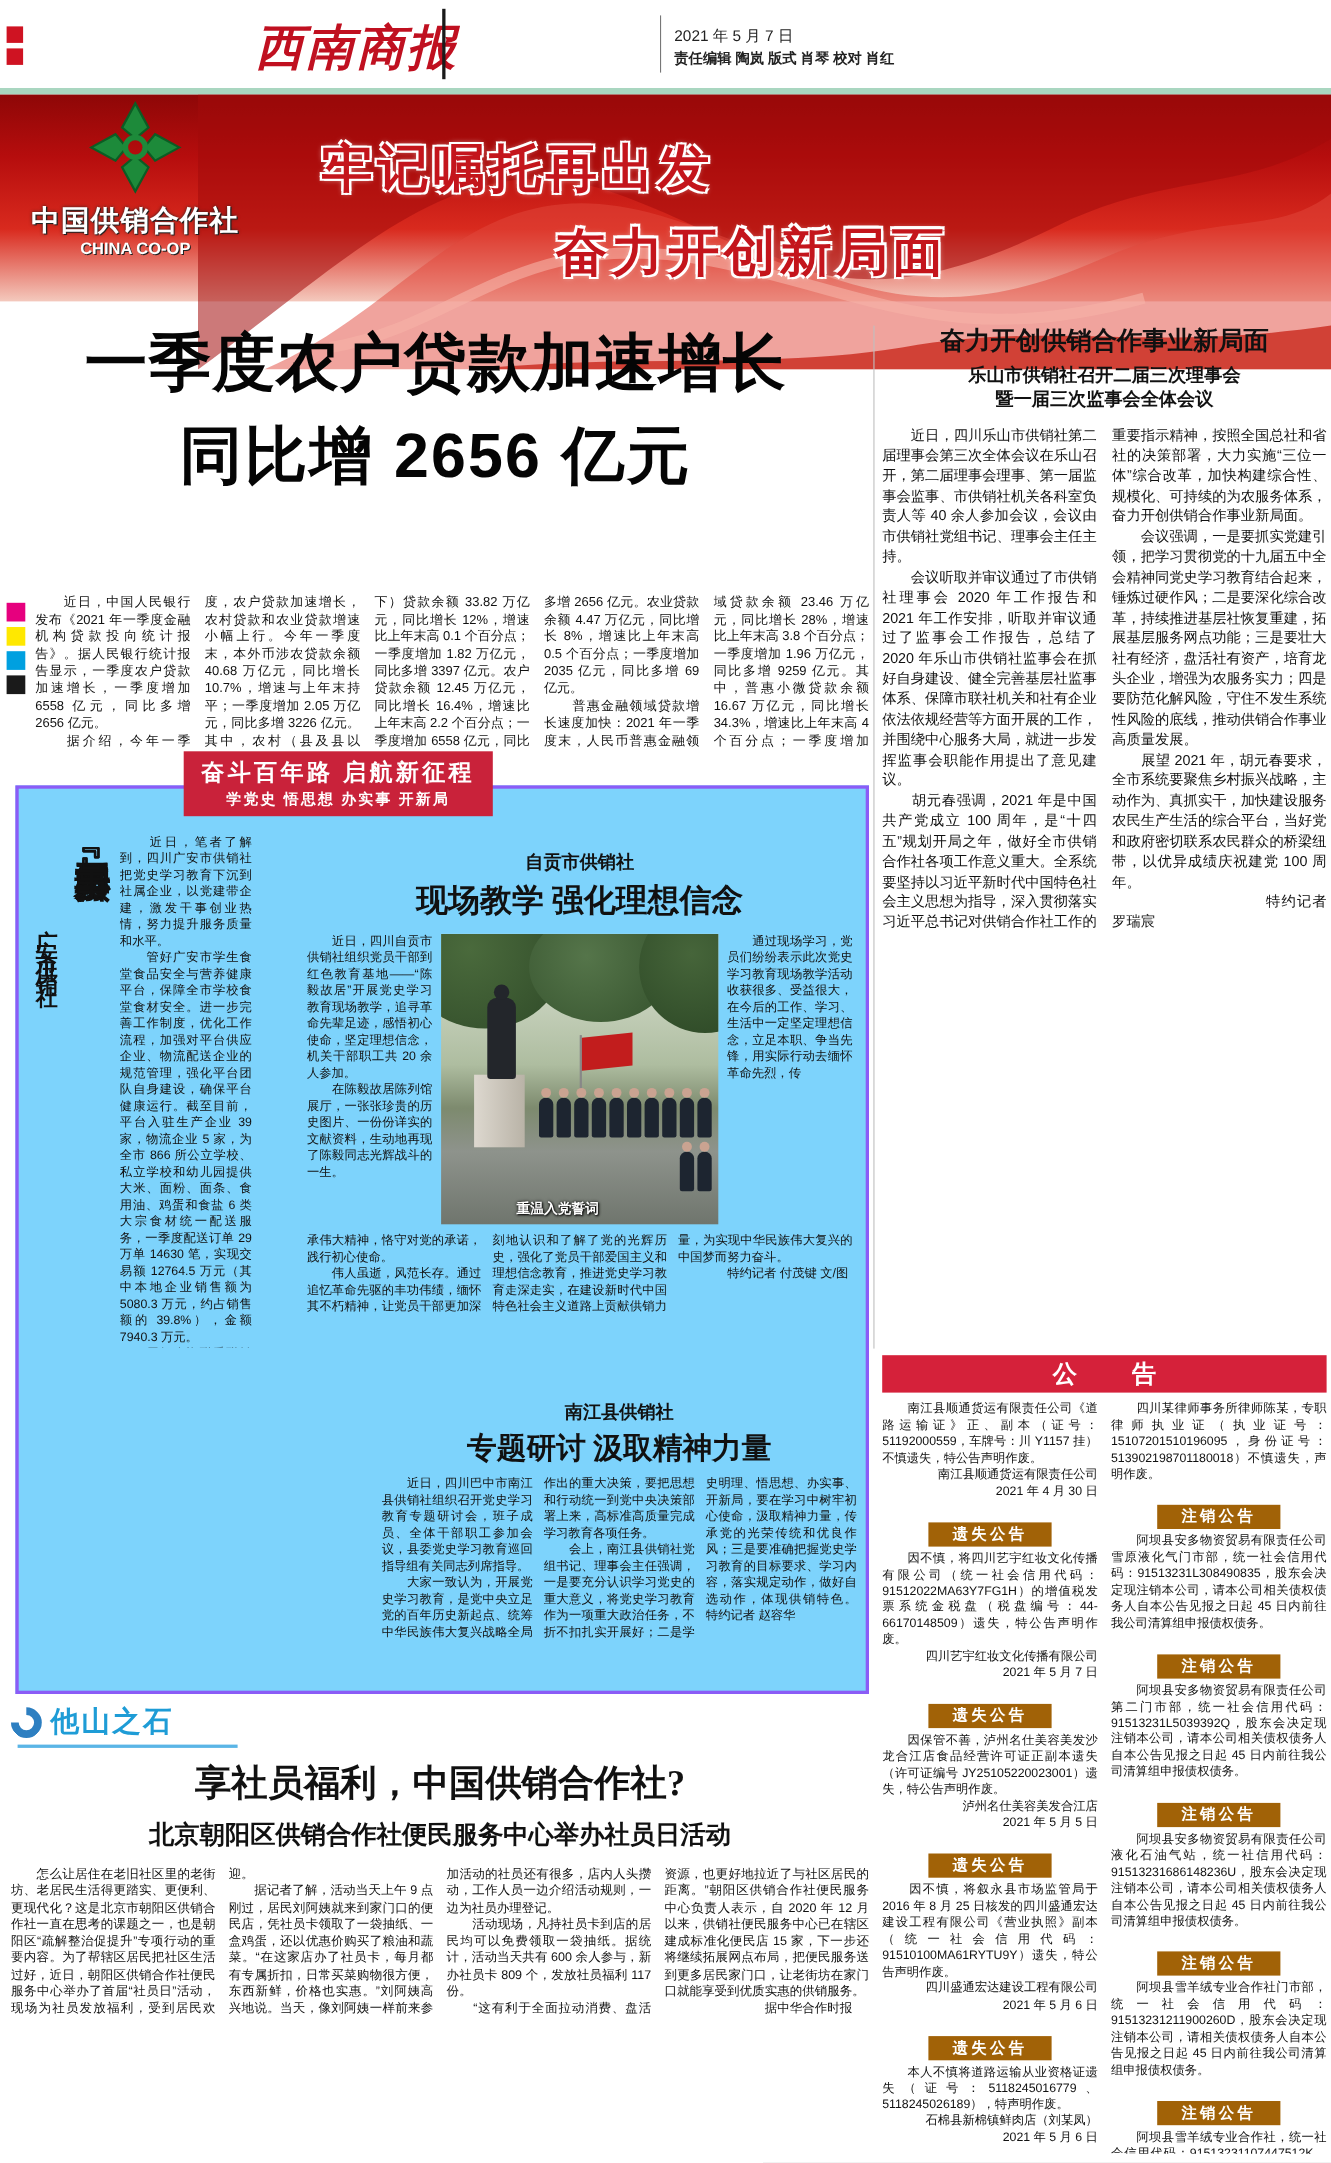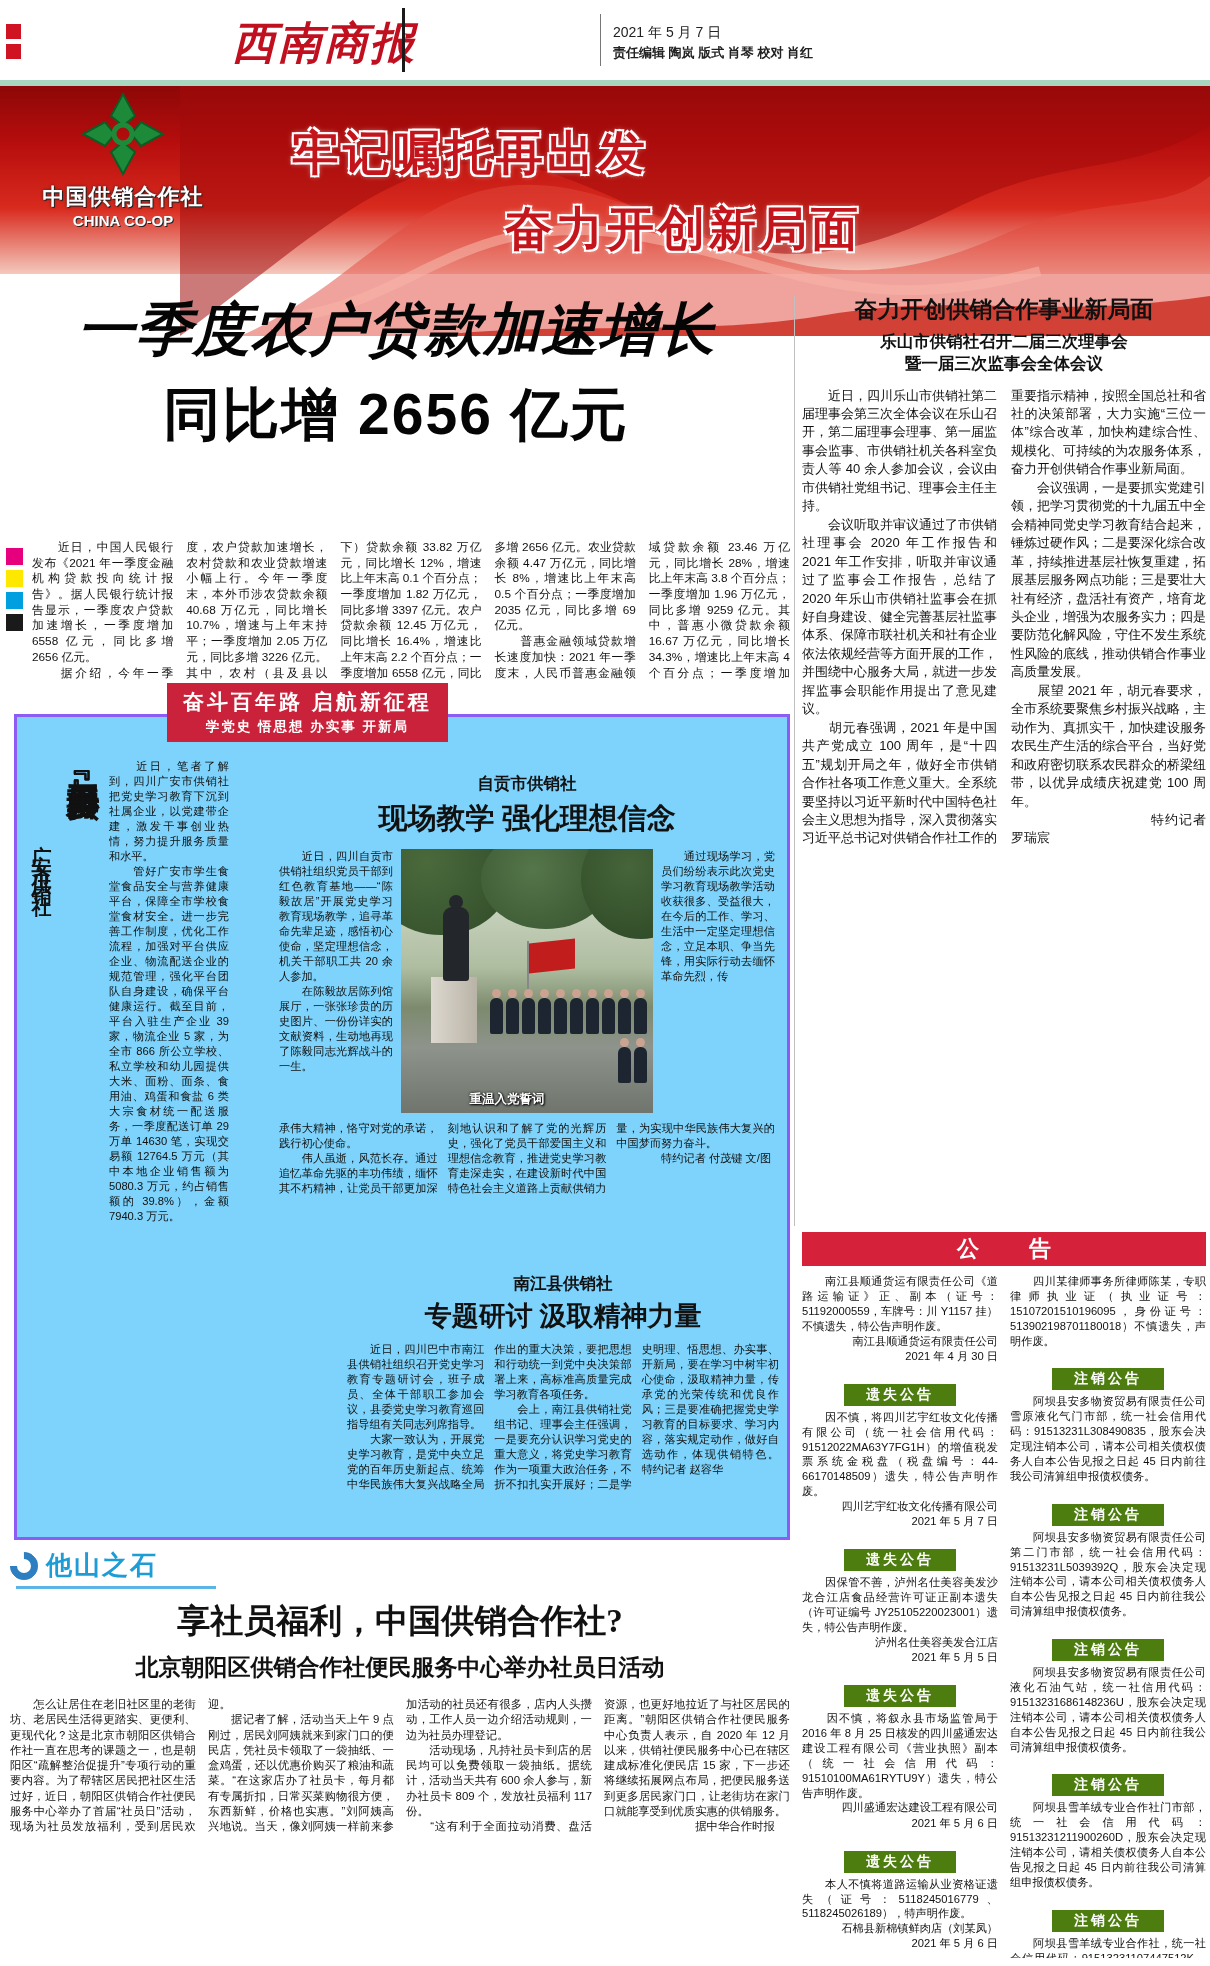--- a/index.html
+++ b/index.html
@@ -16,30 +16,30 @@
               font-size:50px;color:#0d0d0d;letter-spacing:1px;}
   .mast-div2{position:absolute;left:600px;top:14px;width:1px;height:52px;background:#777;}
   .mast-info{position:absolute;left:613px;top:22px;line-height:1.5;}
   .mast-date{font-size:14px;color:#222;}
   .mast-editors{font-size:13px;font-weight:bold;color:#222;}
   
   .banner{position:absolute;left:0;top:86px;width:1210px;height:188px;overflow:visible;
           background:linear-gradient(180deg,#8e0707 0%,#b60d0d 30%,#d92a1e 65%,#f4c9bd 100%);}
   .banner svg.ribbons{position:absolute;left:0;top:0;pointer-events:none;}
   .coop{position:absolute;left:18px;top:4px;width:210px;text-align:center;}
-  .coop-name{font-size:22px;font-weight:900;color:#fff;text-shadow:0 0 3px #222,1px 1px 0 #222;letter-spacing:1px;}
+  .coop-name{font-size:26px;font-weight:900;color:#fff;text-shadow:0 0 3px #222,1px 1px 0 #222;letter-spacing:1px;}
   .coop-en{font-size:15px;font-weight:900;color:#fff;text-shadow:1px 1px 0 #222;}
   .slogan{position:absolute;font-weight:900;font-size:47px;letter-spacing:4px;color:#c4151c;
           font-family:"Liberation Serif",serif;
           text-shadow:-2px -2px 0 #fff,2px -2px 0 #fff,-2px 2px 0 #fff,2px 2px 0 #fff,0 0 6px rgba(255,255,255,.8);}
   .slogan1{left:292px;top:36px;}
   .slogan2{left:505px;top:112px;}
   
   .lead-head{position:absolute;left:0;top:292px;width:792px;text-align:center;font-weight:900;color:#050505;}
-  .lead-head .l1{font-size:57px;letter-spacing:1px;font-style:italic;}
+  .lead-head .l1{font-size:57px;letter-spacing:1px;}
   .lead-head .l2{font-size:57px;margin-top:8px;letter-spacing:2px;}
   .color-bar{position:absolute;left:6px;top:548px;}
   .color-bar i{display:block;width:17px;height:17px;margin-bottom:5px;}
   .lead-body{position:absolute;left:32px;top:540px;width:758px;height:156px;overflow:hidden;
              column-count:5;column-gap:13px;font-size:11.8px;line-height:1.33;text-align:justify;white-space:pre-line;}
   .vrule{position:absolute;left:794px;top:296px;width:1px;height:930px;background:#bfbfbf;}
   
   .leshan{position:absolute;left:802px;top:294px;width:404px;}
   .leshan h2{margin:0;font-size:23px;font-weight:900;text-align:center;font-family:"Liberation Serif",serif;}
   .leshan .sub{font-size:16.5px;font-weight:700;text-align:center;margin-top:5px;line-height:1.35;}
@@ -93,21 +93,21 @@
   .ts-sub{font-size:23px;font-weight:700;text-align:center;margin-top:8px;}
   .ts-body{margin-top:14px;column-count:4;column-gap:12px;height:252px;overflow:hidden;
            font-size:11.4px;line-height:1.34;text-align:justify;white-space:pre-line;}
   
   .gonggao{position:absolute;left:802px;top:1232px;width:404px;}
   .gg-bar{height:34px;line-height:34px;background:#d5213a;color:#fff;text-align:center;
           font-size:22px;font-weight:900;letter-spacing:22px;text-indent:22px;}
   .gg-cols{display:flex;gap:12px;margin-top:8px;height:684px;overflow:hidden;}
   .gg-col{width:196px;}
   .notice{margin-bottom:7px;}
-  .nlabel{display:table;margin:20px auto 4px;background:#4d7c0f;color:#fff;font-size:14px;font-weight:700;
+  .nlabel{display:table;margin:20px auto 4px;background:#a16207;color:#fff;font-size:14px;font-weight:700;
           padding:2px 22px;letter-spacing:3px;}
   .ntext{font-size:11.2px;line-height:1.33;text-align:justify;}
   .nsig{font-size:11.2px;line-height:1.35;text-align:right;}
 </style>
 </head>
 <body>
 
 <div class="page">
 
   <div class="masthead">

